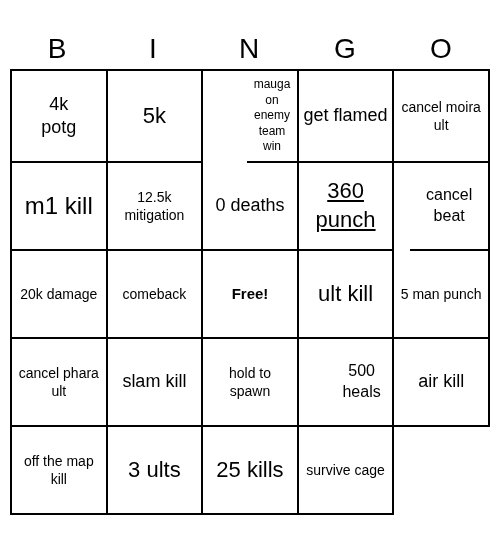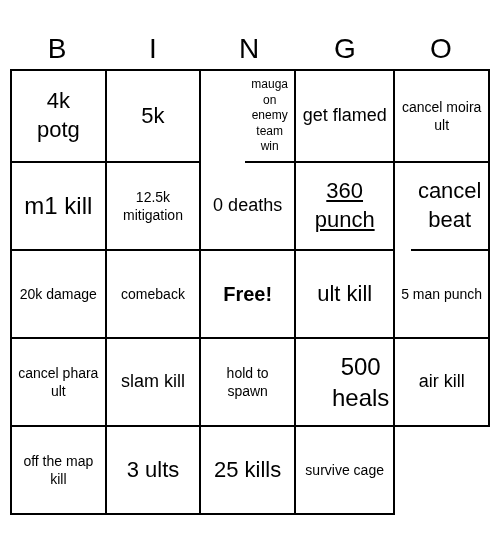--- a/index.html
+++ b/index.html
@@ -51,41 +51,41 @@
       display: flex;
       align-items: center;
       justify-content: center;
       text-align: center;
       padding: 6px 4px;
       font-size: 14px;
       line-height: 1.3;
     }
 
     .bingo-cell.free {
-      font-size: 20px;
+      font-size: 15px;
       font-weight: bold;
     }
 
     .bingo-cell span {
       display: block;
     }
   </style>
 </head>
 <body>
 
 <div class="bingo-container">
   <div class="bingo-header">
   <div class="bingo-header-cell">B</div>
       <div class="bingo-header-cell">I</div>
       <div class="bingo-header-cell">N</div>
       <div class="bingo-header-cell">G</div>
       <div class="bingo-header-cell">O</div>
     </div>
   <div class="bingo-grid">
-  <div class="bingo-cell" style="font-size: 22px;">
+  <div class="bingo-cell" style="font-size: 18px;">
         <span style="white-space: pre-line;">4k
 potg</span>
       </div>
       <div class="bingo-cell" style="font-size: 22px;">
         <span style="white-space: pre-line;">5k</span>
       </div>
       <div class="bingo-cell" style="font-size: 12px; margin-left: 44px;">
         <span style="white-space: pre-line;">mauga on enemy team win</span>
       </div>
       <div class="bingo-cell" style="font-size: 18px;">
@@ -99,21 +99,21 @@
       </div>
       <div class="bingo-cell">
         <span style="white-space: pre-line;">12.5k mitigation</span>
       </div>
       <div class="bingo-cell" style="font-size: 18px;">
         <span style="white-space: pre-line;">0 deaths</span>
       </div>
       <div class="bingo-cell" style="font-size: 22px; text-decoration: underline;">
         <span style="white-space: pre-line;">360 punch</span>
       </div>
-      <div class="bingo-cell" style="font-size: 22px; margin-left: 16px;">
+      <div class="bingo-cell" style="font-size: 16px; margin-left: 16px;">
         <span style="white-space: pre-line;">cancel beat</span>
       </div>
       <div class="bingo-cell">
         <span style="white-space: pre-line;">20k damage</span>
       </div>
       <div class="bingo-cell">
         <span style="white-space: pre-line;">comeback</span>
       </div>
       <div class="bingo-cell free">
         <span style="white-space: pre-line;">Free!</span>
@@ -126,21 +126,21 @@
       </div>
       <div class="bingo-cell">
         <span style="white-space: pre-line;">cancel phara ult</span>
       </div>
       <div class="bingo-cell" style="font-size: 18px;">
         <span style="white-space: pre-line;">slam kill</span>
       </div>
       <div class="bingo-cell">
         <span style="white-space: pre-line;">hold to spawn</span>
       </div>
-      <div class="bingo-cell" style="font-size: 24px; padding-left: 36px;">
+      <div class="bingo-cell" style="font-size: 16px; padding-left: 36px;">
         <span style="white-space: pre-line;">500 heals</span>
       </div>
       <div class="bingo-cell" style="font-size: 18px;">
         <span style="white-space: pre-line;">air kill</span>
       </div>
       <div class="bingo-cell">
         <span style="white-space: pre-line;">off the map kill</span>
       </div>
       <div class="bingo-cell" style="font-size: 22px;">
         <span style="white-space: pre-line;">3 ults</span>

